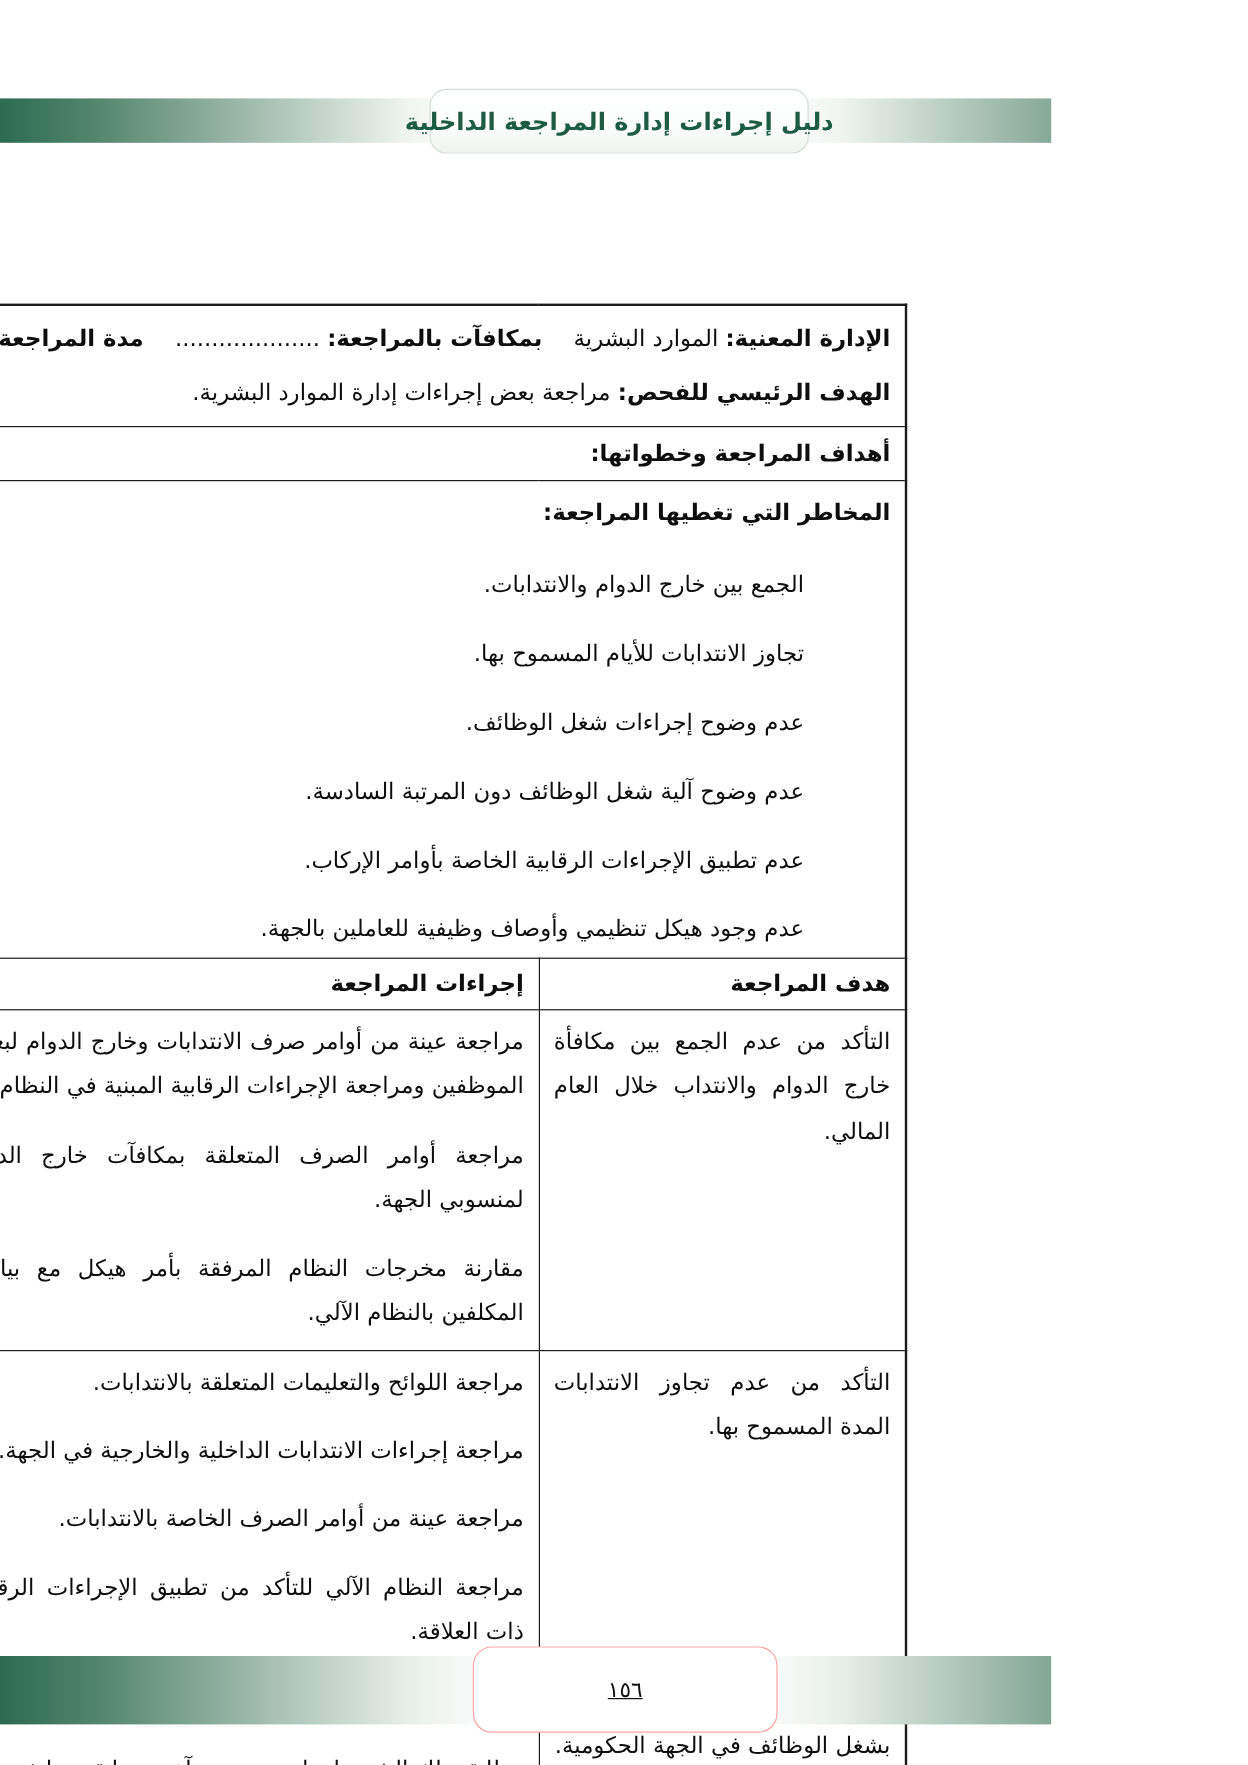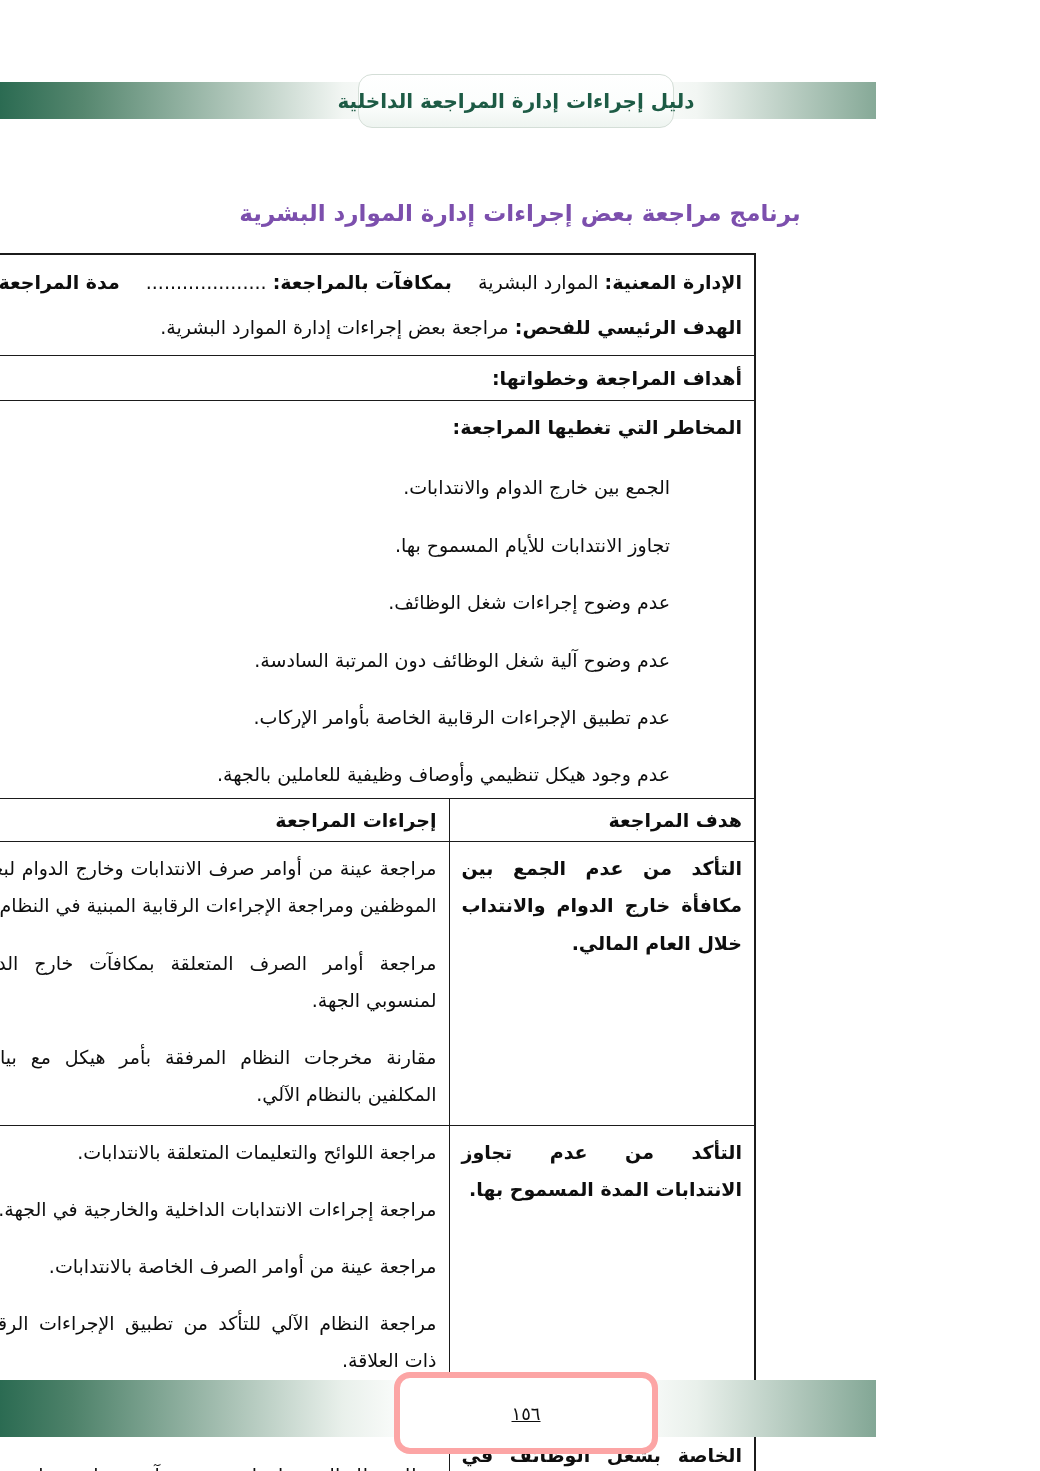--- a/index.html
+++ b/index.html
@@ -50,53 +50,52 @@
   .lbl{font-weight:bold;}
   .info-line2{margin-top:6px;}
   .risks-cell{padding:10px 12px 16px 12px;}
   .risks-title{font-weight:bold;line-height:1.9;}
   .risk-item{padding-right:72px;line-height:1.6;margin-top:27px;}
   .goals-cell{font-weight:bold;padding:10px 12px;line-height:1.5;}
   .colhead{
     font-weight:bold;padding:10px 8px;line-height:1.4;
   }
   td.goal-cell{
-    font-weight:bold;text-align:justify;text-align-last:auto;
+    font-weight:normal;text-align:justify;text-align-last:auto;
     padding:12px 12px;line-height:1.95;
   }
   td.proc-cell{padding:12px 16px;}
   .proc-cell p{
     margin:0 0 20px 0;text-align:justify;line-height:1.95;
   }
   .proc-cell p:last-child{margin-bottom:4px;}
   col.c-goal{width:306px;}
   col.c-proc{width:491px;}
   
   .footer-band{
     position:absolute;left:0;top:1380px;width:1040px;height:57px;
     background:linear-gradient(to right,#2b6b52 0%,#4e826a 7%,#a8c1b4 22%,#e9f0eb 33%,#ffffff 40%,#ffffff 60%,#e9f0eb 67%,#a8c1b4 78%,#4e826a 93%,#2b6b52 100%);
   }
   .footer-tab{
     position:absolute;left:394px;top:1372px;width:252px;height:70px;
-    background:#ffffff;border:6px solid #fca5a5;border-radius:16px;
+    background:#ffffff;border:1px solid #fca5a5;border-radius:16px;
     display:flex;align-items:center;justify-content:center;text-decoration:underline;
   }
   .page-number{font-size:18px;color:#111111;letter-spacing:1px;}
 </style>
 </head>
 <body>
 
 <div class="page">
 
   <div class="header-band"></div>
   <div class="header-tab">
     <span class="header-title">دليل إجراءات إدارة المراجعة الداخلية</span>
   </div>
 
-  <div class="doc-title">برنامج مراجعة بعض إجراءات إدارة الموارد البشرية</div>
 
   <table class="audit" dir="rtl">
     <colgroup>
         <col class="c-goal">
         <col class="c-proc">
       </colgroup>
 
     <tbody>
         <tr>
       <td colspan="2" class="info-cell">

